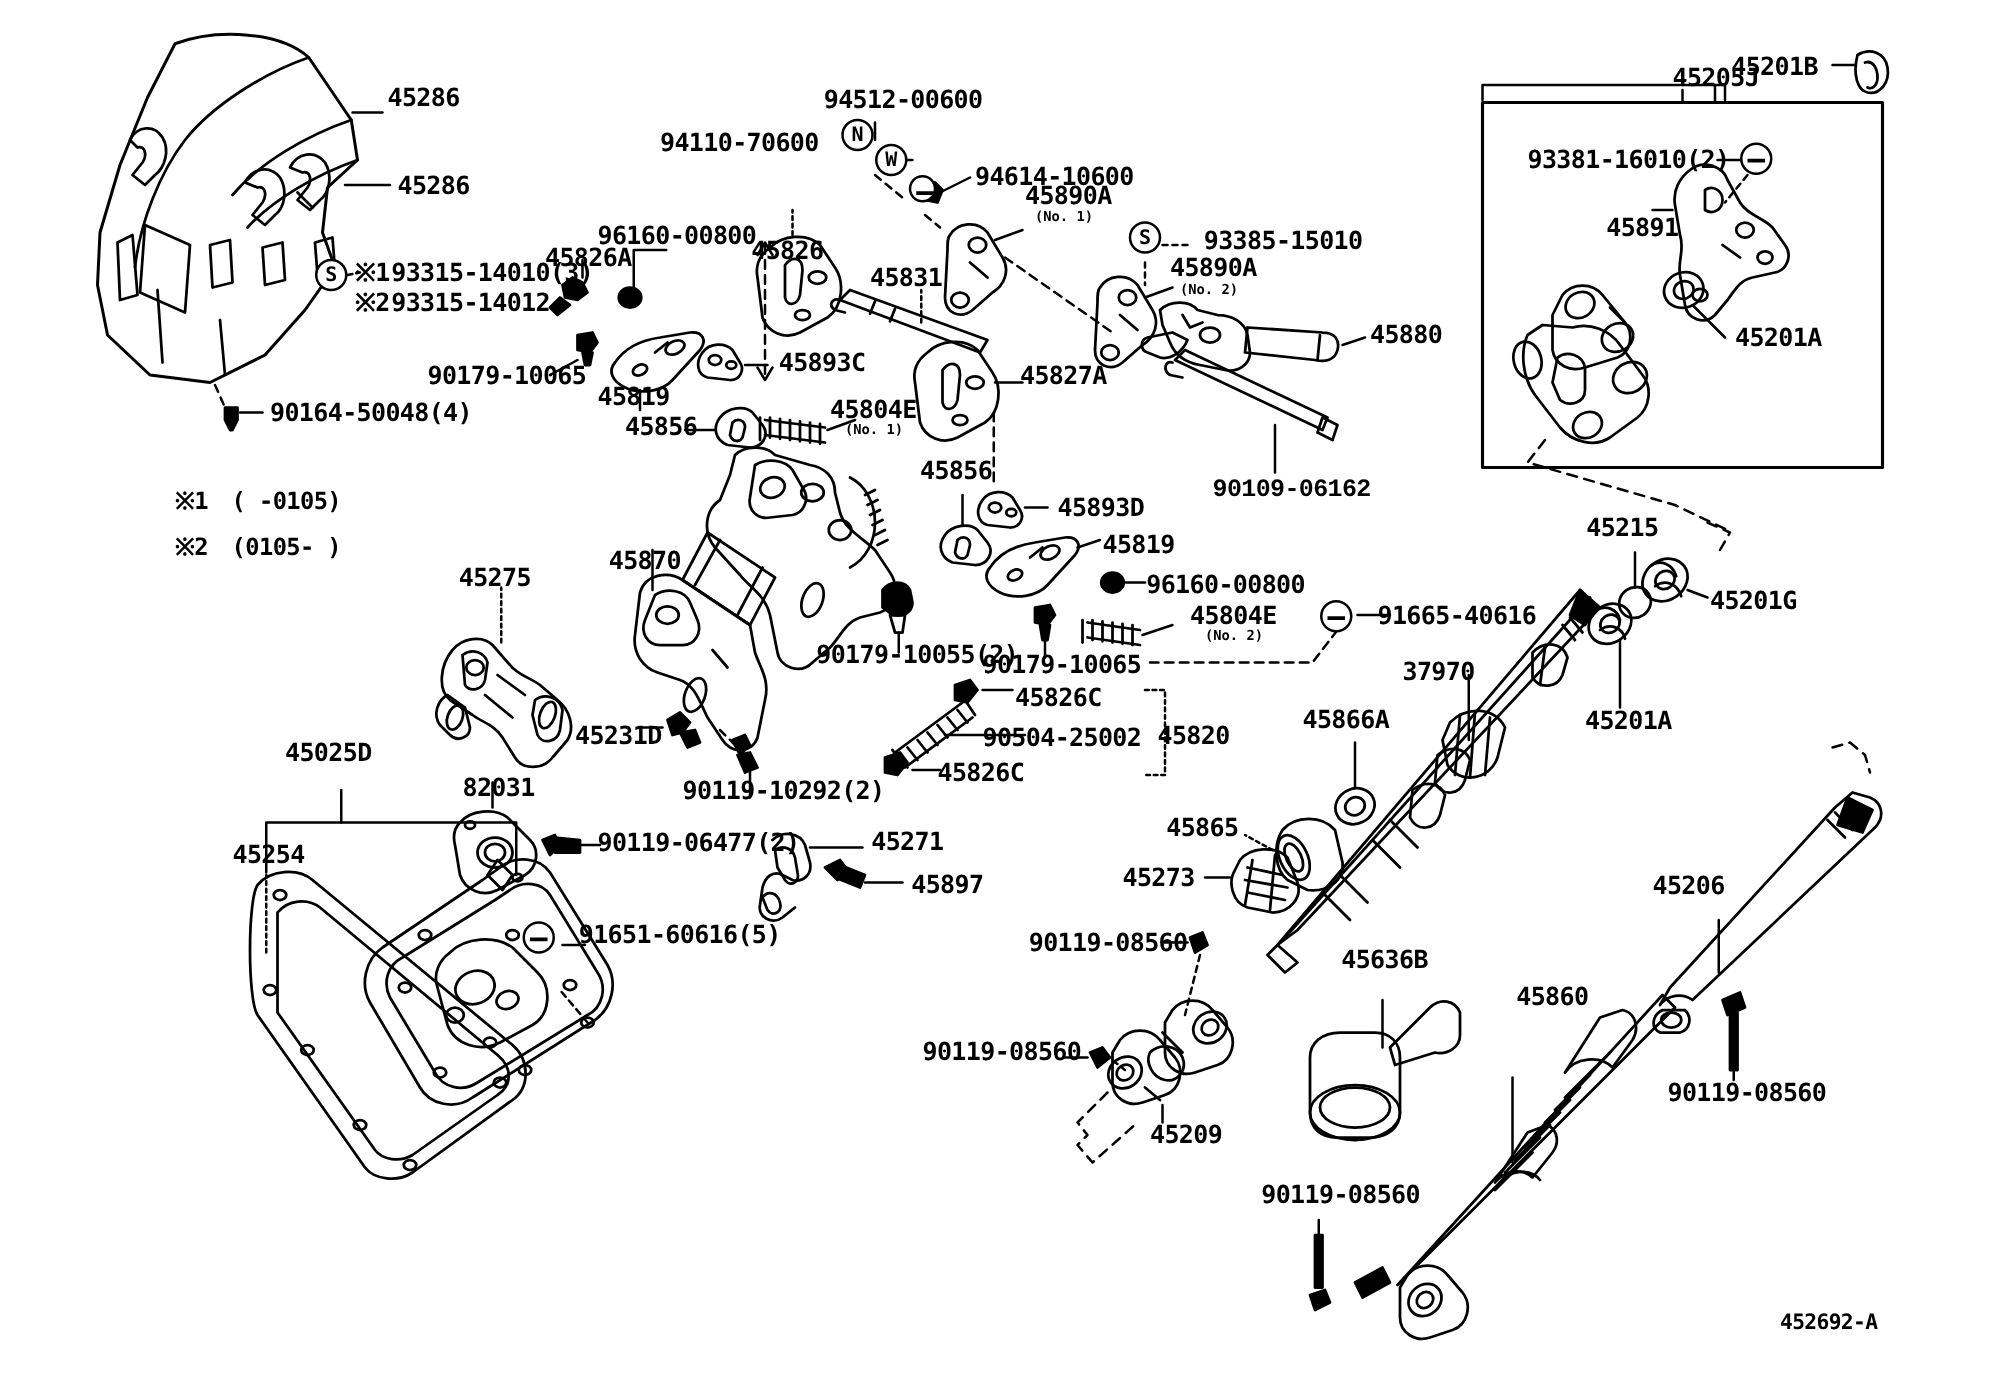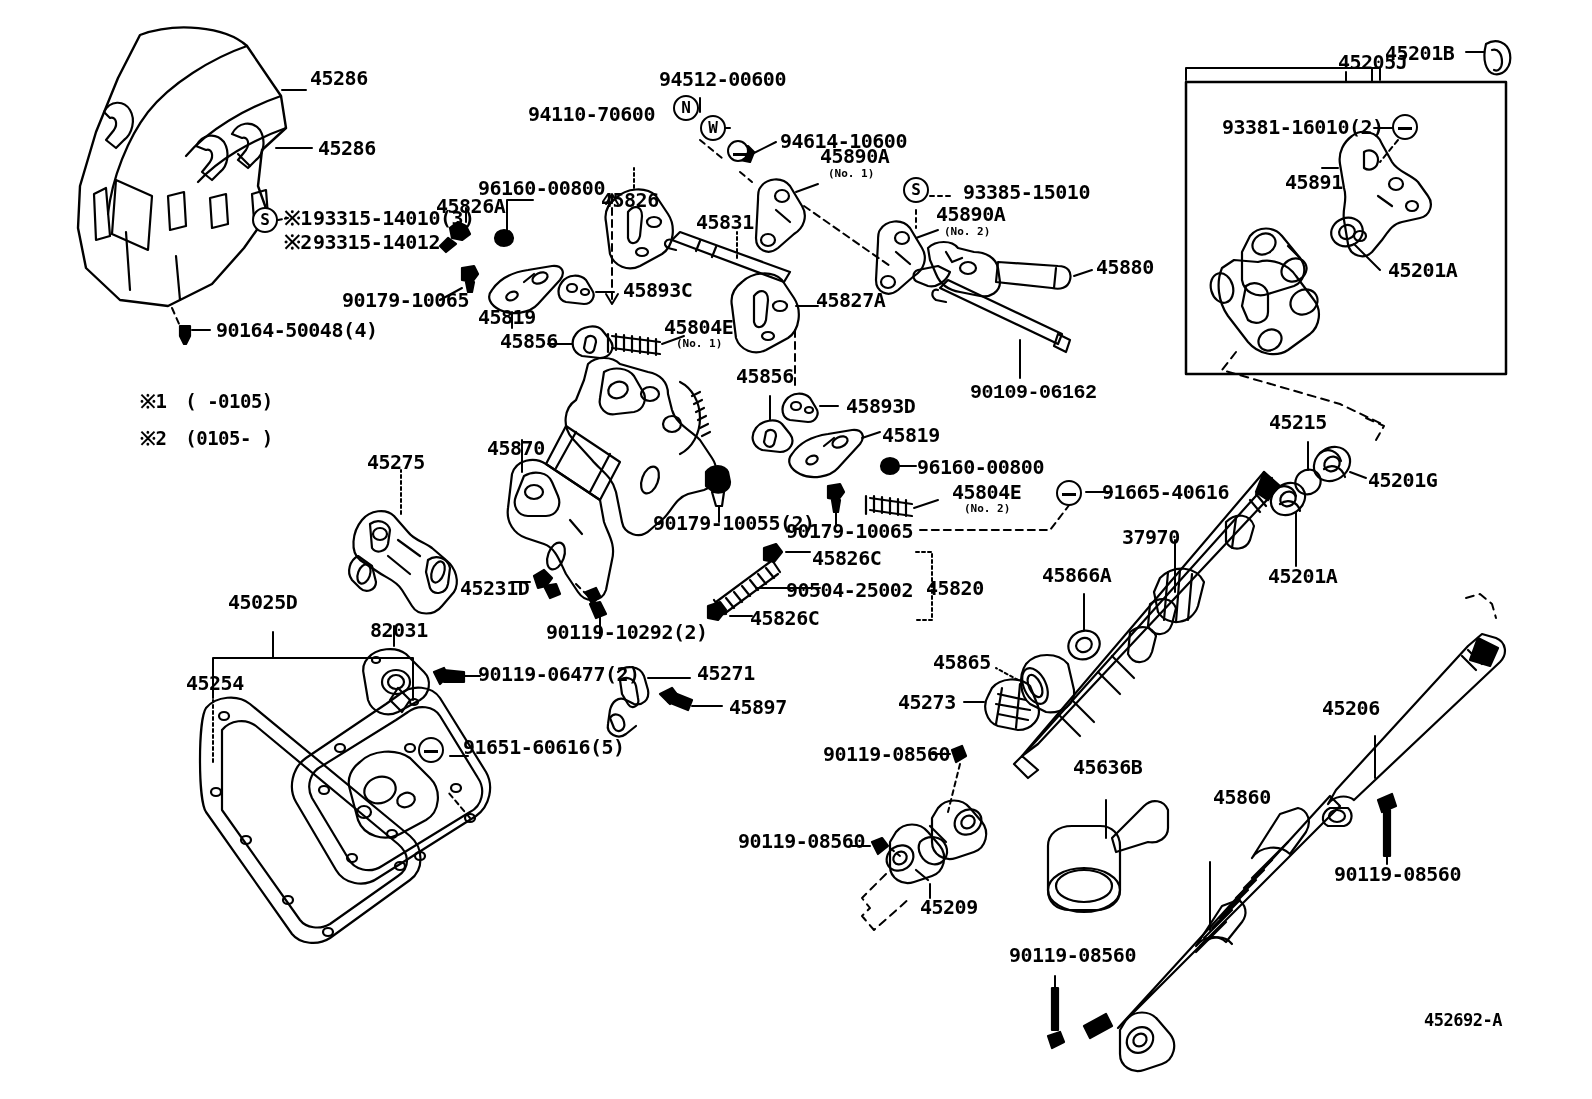--- a/index.html
+++ b/index.html
@@ -32,20 +32,21 @@
     color: #000;
     white-space: nowrap;
     line-height: 1;
   }
   .lbl.note {
     font-size: 19px;
   }
   .lbl.footer {
     font-size: 17px;
     font-weight: bold;
+    margin-top: 38px;
   }
   .sub {
     position: absolute;
     font-family: "DejaVu Sans Mono", "Liberation Mono", monospace;
     font-weight: bold;
     font-size: 11px;
     color: #000;
     white-space: nowrap;
   }
   .circ {

